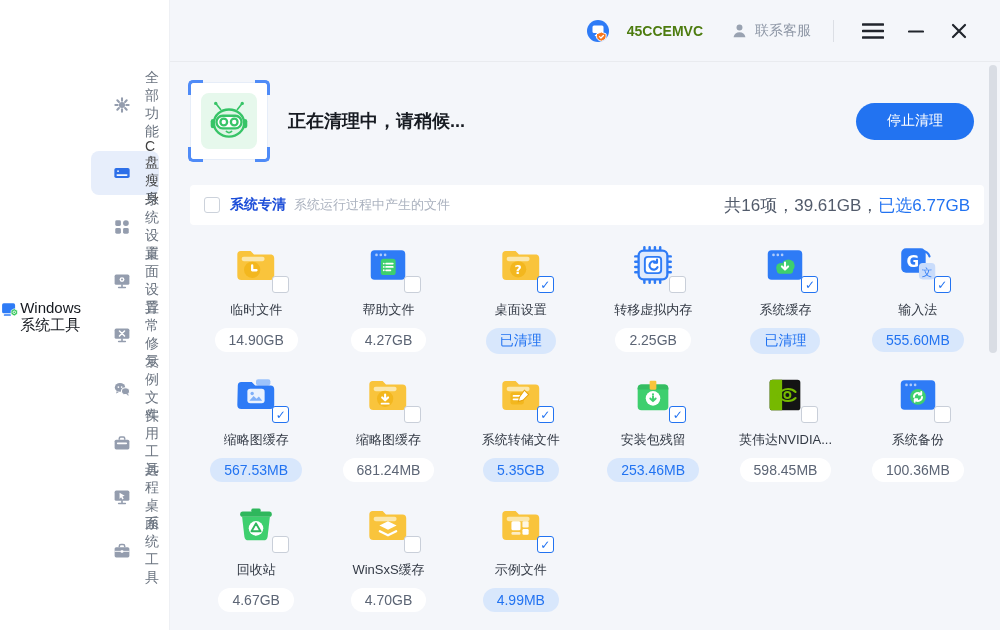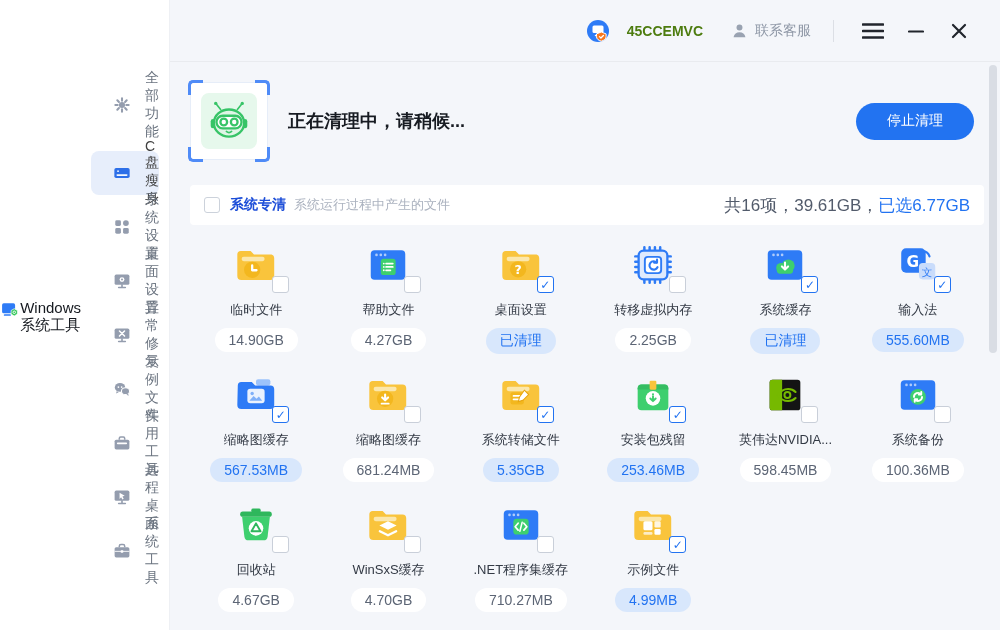--- a/index.html
+++ b/index.html
@@ -503,38 +503,20 @@
               </span>
       <span class="cb"></span>
     </div>
     <div class="cell-name">WinSxS缓存</div>
     <div class="pill">4.70GB</div>
   </div>
           <div class="cell">
     <div class="icon-wrap">
       <span style="display:block;">
                 <svg viewBox="0 0 48 48">
-                  <rect x="6" y="8.5" width="36" height="31" rx="4" fill="#2E7BF6"></rect>
-                  <circle cx="12" cy="13.5" r="1.4" fill="#AFCBFB"></circle>
-                  <circle cx="16.5" cy="13.5" r="1.4" fill="#AFCBFB"></circle>
-                  <circle cx="21" cy="13.5" r="1.4" fill="#AFCBFB"></circle>
-                  <rect x="16" y="17.5" width="16" height="16.5" rx="3.5" fill="#3ECF6E"></rect>
-                  <path d="M21 22.2l-3.1 3.6 3.1 3.6M27 22.2l3.1 3.6-3.1 3.6" stroke="#fff" stroke-width="1.8" fill="none" stroke-linecap="round" stroke-linejoin="round"></path>
-                  <path d="M25.2 21.2l-2.4 9.3" stroke="#fff" stroke-width="1.6" stroke-linecap="round"></path>
-                </svg>
-              </span>
-      <span class="cb"></span>
-    </div>
-    <div class="cell-name">.NET程序集缓存</div>
-    <div class="pill">710.27MB</div>
-  </div>
-          <div class="cell">
-    <div class="icon-wrap">
-      <span style="display:block;">
-                <svg viewBox="0 0 48 48">
                   <path d="M4.5 13c0-2.3 1.3-3.6 3.6-3.6h10.3l3.5 3.6H39c2.8 0 4 1.4 4 4v18.5c0 2.8-1.4 4.2-4.2 4.2H8.7c-2.8 0-4.2-1.4-4.2-4.2z" fill="#F9C43C"></path>
                   <rect x="9" y="15.5" width="24" height="4.5" rx="2.2" fill="#FBE7AC"></rect>
                   <rect x="14" y="20" width="9.5" height="9.5" rx="1.6" fill="#fff"></rect>
                   <rect x="25.5" y="20" width="6.5" height="6.5" rx="1.3" fill="#fff" opacity=".85"></rect>
                   <rect x="25.5" y="28.2" width="6.5" height="6" rx="1.3" fill="#fff"></rect>
                   <rect x="14" y="31.2" width="9.5" height="3" rx="1.3" fill="#fff" opacity=".7"></rect>
                 </svg>
               </span>
       <span class="cb checked"></span>
     </div>

